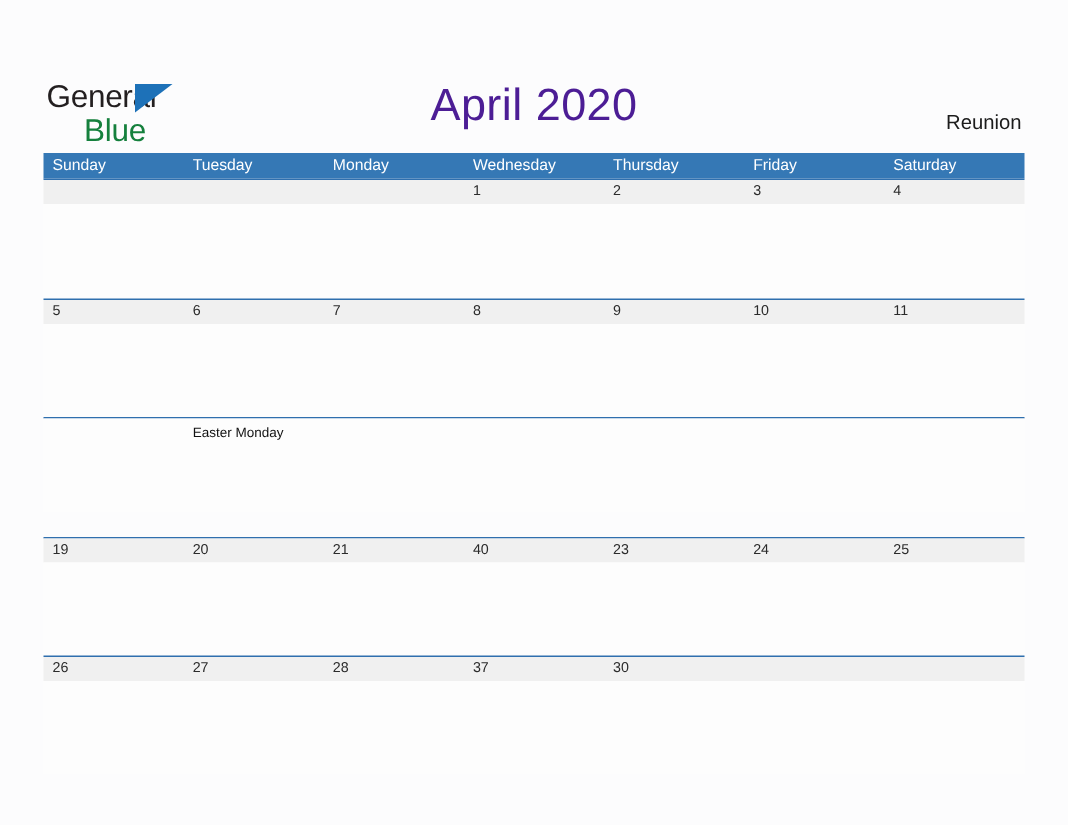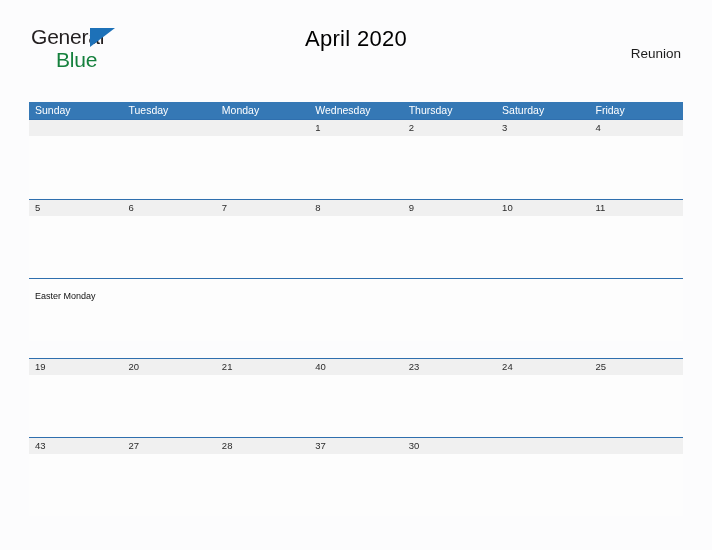--- a/index.html
+++ b/index.html
@@ -14,20 +14,21 @@
     font-family: "Liberation Sans", sans-serif;
     overflow: hidden;
     position: relative;
   }
 
   
   .page-header {
     position: relative;
     height: 52px;
     padding-top: 22px;
+    margin-top: 28px;
   }
 
   .logo {
     position: absolute;
     left: 31px;
     top: 26px;
     width: 150px;
     height: 44px;
     line-height: 1;
     user-select: none;
@@ -56,23 +57,23 @@
     padding-left: 25px;
   }
   .logo-blue {
     font-size: 21px;
     color: #15803d;
     letter-spacing: -0.2px;
   }
 
   .cal-title {
     text-align: center;
-    font-size: 22px;
+    font-size: 30px;
     font-weight: 400;
-    color: #000000;
+    color: #4c1d95;
     letter-spacing: 0.3px;
     margin: 0;
     padding-top: 4px;
   }
 
   .locale-label {
     position: absolute;
     right: 31px;
     top: 46px;
     font-size: 13.5px;
@@ -123,21 +124,20 @@
     font-size: 9.5px;
     line-height: 16px;
     color: #2b2b2b;
     padding-left: 6px;
     box-sizing: border-box;
   }
   .event-band {
     display: flex;
     height: 62px;
     background: #fdfdfd;
-    flex-direction: column;
   }
   .event-cell {
     flex: 1 1 0;
     padding-left: 6px;
     padding-top: 3px;
     box-sizing: border-box;
   }
   .event-text {
     font-size: 9px;
     line-height: 12px;
@@ -167,22 +167,22 @@
 </div>
 
 <div class="calendar">
 
   <div class="weekday-header">
     <div class="weekday-cell">Sunday</div>
     <div class="weekday-cell">Tuesday</div>
     <div class="weekday-cell">Monday</div>
     <div class="weekday-cell">Wednesday</div>
     <div class="weekday-cell">Thursday</div>
+    <div class="weekday-cell">Friday</div>
     <div class="weekday-cell">Saturday</div>
-    <div class="weekday-cell">Friday</div>
   </div>
 
   <div class="week-row">
     <div class="date-band">
       <div class="date-cell"></div>
       <div class="date-cell"></div>
       <div class="date-cell"></div>
       <div class="date-cell">1</div>
       <div class="date-cell">2</div>
       <div class="date-cell">3</div>
@@ -304,21 +304,21 @@
           <span class="event-text"></span>
         </div>
       <div class="event-cell">
           <span class="event-text"></span>
         </div>
     </div>
   </div>
 
   <div class="week-row">
     <div class="date-band">
-      <div class="date-cell">43</div>
+      <div class="date-cell">26</div>
       <div class="date-cell">27</div>
       <div class="date-cell">28</div>
       <div class="date-cell">37</div>
       <div class="date-cell">30</div>
       <div class="date-cell"></div>
       <div class="date-cell"></div>
     </div>
     <div class="event-band">
       <div class="event-cell">
           <span class="event-text"></span>

